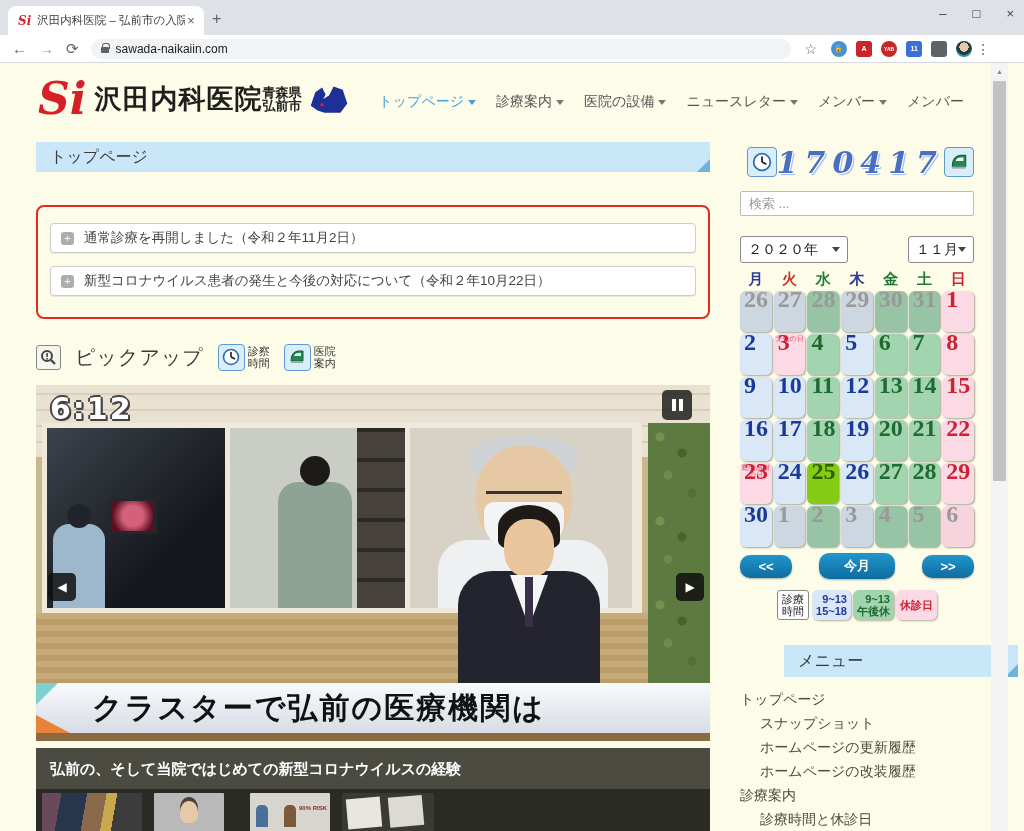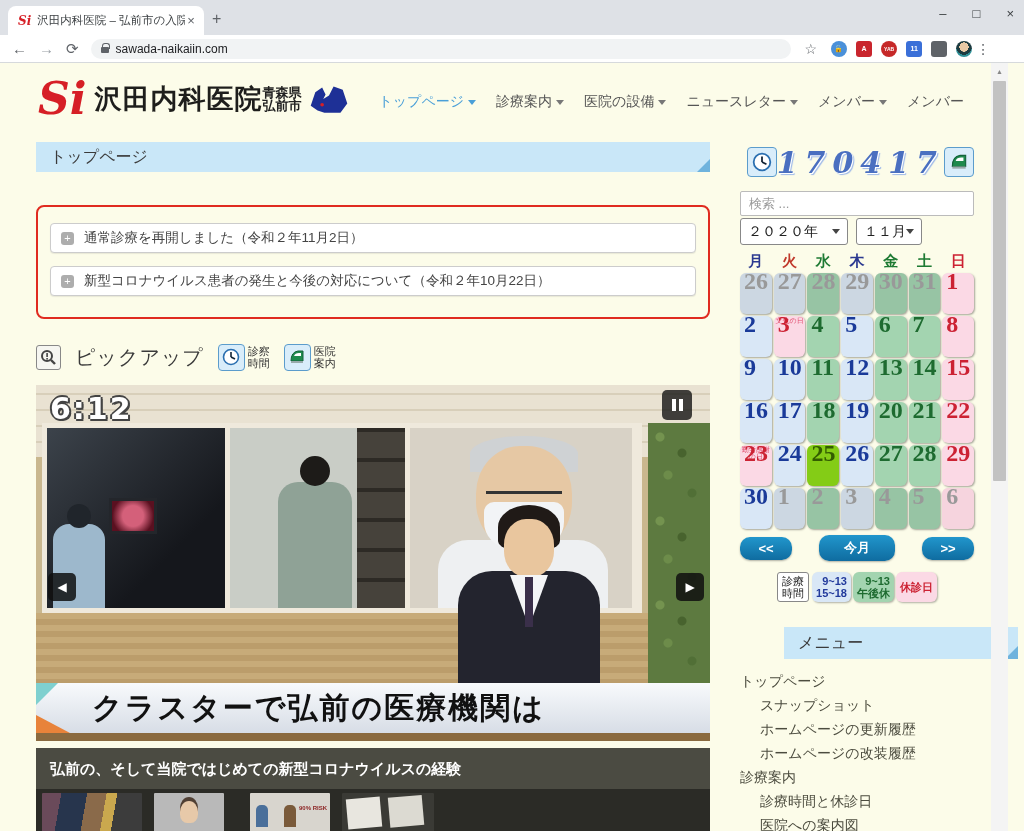--- a/index.html
+++ b/index.html
@@ -129,21 +129,21 @@
   .th4::before { content:""; position:absolute; left:5px; top:5px; width:34px; height:30px; background:#e8e6df; transform:rotate(-5deg); box-shadow:42px 2px 0 0 #dcdad2; }
 
   
   .sidebar { position:absolute; left:740px; top:82px; width:234px; }
   .counter-row { display:flex; align-items:center; justify-content:flex-end; height:34px; }
   .counter { font-family:"DejaVu Serif",serif; font-style:italic; font-weight:bold; font-size:30px; color:#4a6fc0; letter-spacing:7px;
     text-shadow:1px 1px 0 #fff, 2px 2px 1px #9db8e8; }
   .sqico.big { width:30px; height:30px; }
   .searchbox { margin-top:12px; width:234px; height:25px; background:#fff; border:1px solid #bbb; border-radius:2px; font-size:13px; color:#333; padding:0 8px; font-family:"Liberation Sans",sans-serif; }
   .searchbox::placeholder { color:#999; }
-  .selects { margin-top:2px; display:flex; justify-content:flex-start; gap:8px; }
+  .selects { margin-top:20px; display:flex; justify-content:space-between; gap:8px; }
   .select { height:27px; background:#fff; border:1px solid #888; border-radius:3px; display:flex; align-items:center; justify-content:space-between; padding:0 7px; font-size:14px; color:#222; cursor:pointer; }
   .select.year { width:108px; } .select.month { width:66px; }
   .select .caret { border-top-color:#444; }
   .calhead { margin-top:7px; display:grid; grid-template-columns:repeat(7,1fr); gap:2px; }
   .dayh { text-align:center; font-size:15px; font-weight:bold; }
   .calgrid { margin-top:2px; display:grid; grid-template-columns:repeat(7,1fr); gap:2px; }
   .cell { position:relative; height:41px; border-radius:6px; box-shadow:1px 1px 2px rgba(0,0,0,.35); }
   .cell .num { position:absolute; left:4px; bottom:19px; font-family:"Liberation Serif","DejaVu Serif",serif; font-weight:bold; font-size:24px; }
   .cell .hol { position:absolute; left:1px; top:1px; right:1px; font-size:7px; line-height:7px; color:#e0486a; text-align:center; word-break:break-all; }
   .cell.wd { background:#d9e7f6; } .cell.wd .num { color:#1a3a99; }

